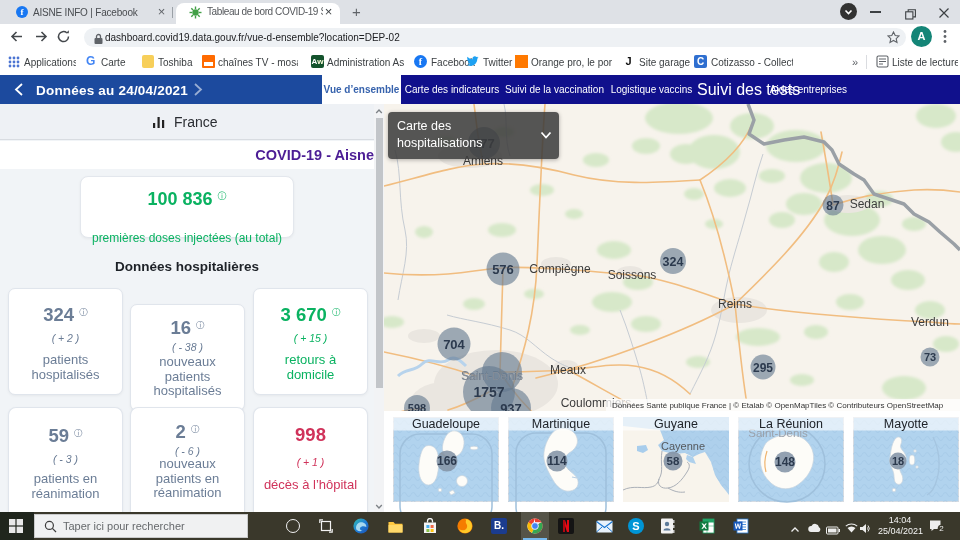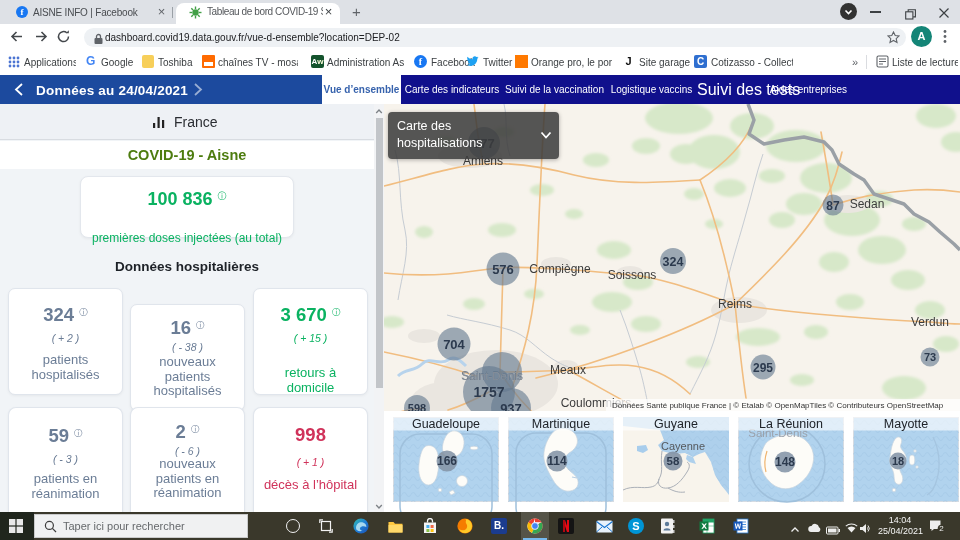--- a/index.html
+++ b/index.html
@@ -111,21 +111,21 @@
           <circle cx="6" cy="6" r="1.4"></circle>
           <circle cx="10" cy="6" r="1.4"></circle>
           <circle cx="2" cy="10" r="1.4"></circle>
           <circle cx="6" cy="10" r="1.4"></circle>
           <circle cx="10" cy="10" r="1.4"></circle>
         </g>
       </svg>
   </div>
   <div class="abs" style="left:24px;top:8px;width:52px;overflow:hidden;white-space:nowrap;">Applications</div>
   <div class="abs" style="left:86px;top:6px;width:13px;height:13px;font-size:12px;font-weight:bold;color:#4285f4;line-height:13px;">G</div>
-  <div class="abs" style="left:101px;top:8px;width:34px;overflow:hidden;white-space:nowrap;">Google</div>
+  <div class="abs" style="left:101px;top:8px;width:34px;overflow:hidden;white-space:nowrap;">Carte</div>
   <div class="abs" style="left:142px;top:6px;width:12px;height:13px;background:#f7cf5a;border-radius:2px;"></div>
   <div class="abs" style="left:158px;top:8px;width:36px;overflow:hidden;white-space:nowrap;">Toshiba</div>
   <div class="abs" style="left:202px;top:6px;width:13px;height:13px;background:#ff6a00;border-radius:1px;">
       <div style="margin:7px 2px 0;height:4px;background:#fff;"></div>
     </div>
   <div class="abs" style="left:218px;top:8px;width:80px;overflow:hidden;white-space:nowrap;">chaînes TV - mosaï...</div>
   <div class="abs" style="left:311px;top:6px;width:13px;height:13px;background:#14532d;border-radius:2px;color:#fff;font-size:8px;font-weight:bold;text-align:center;line-height:13px;">A<span style="color:#ffd;">w</span></div>
   <div class="abs" style="left:327px;top:8px;width:77px;overflow:hidden;white-space:nowrap;">Administration Ass...</div>
   <div class="abs" style="left:414px;top:6px;width:13px;height:13px;border-radius:50%;background:#1877f2;color:#fff;font-size:10px;font-weight:bold;text-align:center;line-height:13px;font-family:'Liberation Serif',serif;">f</div>
   <div class="abs" style="left:431px;top:8px;width:46px;overflow:hidden;white-space:nowrap;">Facebook</div>
@@ -180,21 +180,21 @@
 <div class="abs" style="left:152px;top:115px;width:14px;height:13px;">
   <svg width="14" height="13" viewBox="0 0 14 13">
       <rect x="1" y="7" width="2.2" height="5" fill="#222"></rect>
       <rect x="5.5" y="1" width="2.2" height="11" fill="#222"></rect>
       <rect x="10" y="4" width="2.2" height="8" fill="#222"></rect>
     </svg>
 </div>
 <div class="abs" style="left:174px;top:114px;font-size:14px;color:#2a2d32;">France</div>
 
 <div class="abs" style="left:0;top:141px;width:374px;height:28px;background:#fff;"></div>
-<div class="abs" style="left:0;top:147px;width:374px;text-align:center;font-size:14.5px;font-weight:bold;color:#4d7c0f;">COVID-19 - Aisne</div>
+<div class="abs" style="left:0;top:147px;width:374px;text-align:right;font-size:14.5px;font-weight:bold;color:#4c1d95;">COVID-19 - Aisne</div>
 
 <div class="abs" style="left:80px;top:176px;width:214px;height:62px;background:#fff;border:1px solid #e3e7ed;border-radius:8px;box-shadow:0 1px 3px rgba(0,0,0,0.05);"></div>
 <div class="abs" style="left:80px;top:189px;width:214px;text-align:center;font-size:18px;font-weight:bold;color:#0ab261;">100 836 <span style="font-size:9px;font-weight:normal;vertical-align:6px;">ⓘ</span></div>
 <div class="abs" style="left:60px;top:212px;width:254px;text-align:center;font-size:12px;color:#0ab261;margin-top:19px;">premières doses injectées (au total)</div>
 
 <div class="abs" style="left:0;top:259px;width:374px;text-align:center;font-size:13.5px;font-weight:bold;color:#1d2127;">Données hospitalières</div>
 <style>
   .sbox { position:absolute; width:115px; background:#fff; border:1px solid #e0e5ec; border-radius:7px; box-shadow:0 1px 3px rgba(0,0,0,0.05); text-align:center; color:#6b7d96; }
   .sbox .num { font-size:18.5px; font-weight:bold; margin-top:14.5px; }
   .sbox .num .inf { font-size:8.5px; font-weight:normal; vertical-align:6px; }
@@ -209,21 +209,21 @@
   <div class="lbl" style="margin-top:9px;">patients<br>hospitalisés</div>
 </div>
 <div class="sbox" style="left:130px;top:288px;height:107px;margin-top:16px;">
   <div class="num" style="margin-top:12px;">16 <span class="inf">ⓘ</span></div>
   <div class="delta" style="margin-top:2px;">( - 38 )</div>
   <div class="lbl" style="margin-top:2px;">nouveaux<br>patients<br>hospitalisés</div>
 </div>
 <div class="sbox" style="left:253px;top:288px;height:107px;">
   <div class="num green">3 670 <span class="inf">ⓘ</span></div>
   <div class="delta green">( + 15 )</div>
-  <div class="lbl green" style="margin-top:22px;">retours à<br>domicile</div>
+  <div class="lbl green" style="margin-top:9px;">retours à<br>domicile</div>
 </div>
 <div class="sbox" style="left:8px;top:407px;height:105px;border-bottom:none;border-radius:8px 8px 0 0;">
   <div class="num" style="margin-top:17px;">59 <span class="inf">ⓘ</span></div>
   <div class="delta" style="margin-top:6px;">( - 3 )</div>
   <div class="lbl" style="margin-top:7px;">patients en<br>réanimation</div>
 </div>
 <div class="sbox" style="left:130px;top:407px;height:105px;border-bottom:none;border-radius:8px 8px 0 0;">
   <div class="num" style="margin-top:13px;">2 <span class="inf">ⓘ</span></div>
   <div class="delta" style="margin-top:2px;">( - 6 )</div>
   <div class="lbl" style="margin-top:0px;">nouveaux<br>patients en<br>réanimation</div>

